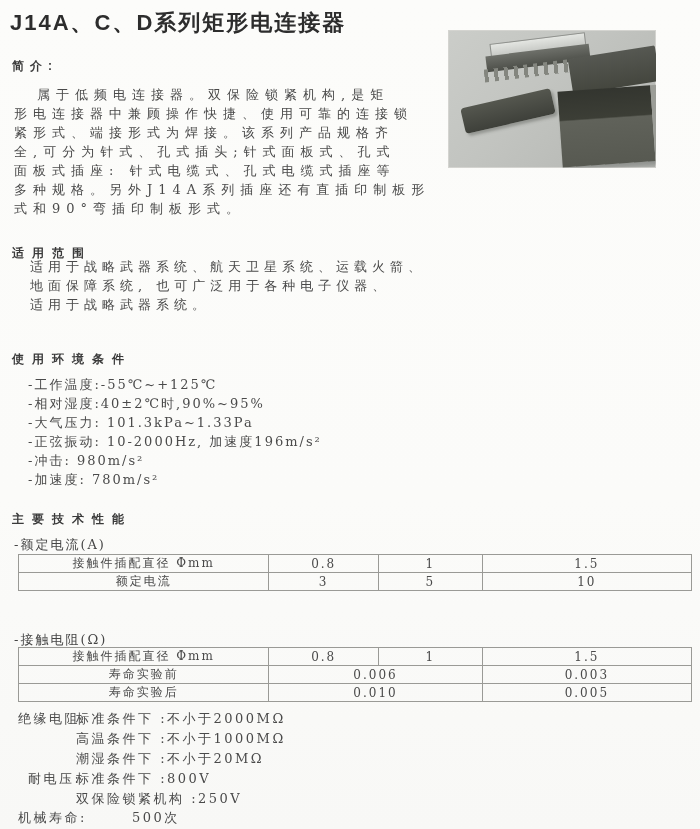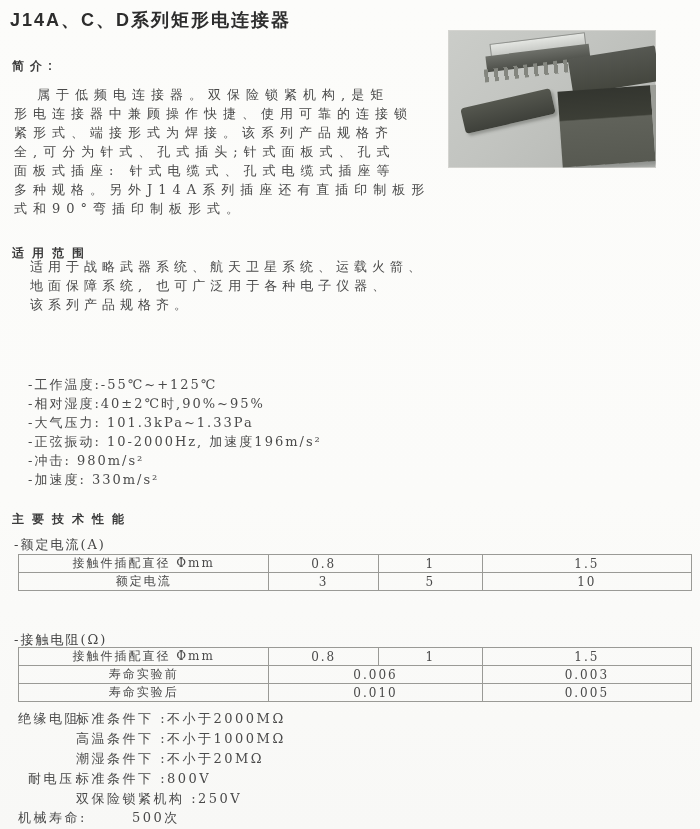--- a/index.html
+++ b/index.html
@@ -5,21 +5,21 @@
   * { margin:0; padding:0; box-sizing:border-box; }
   html,body { width:700px; }
   body { background:#ffffff; }
   .page {
     position:relative; width:700px; height:829px; overflow:hidden;
     background:linear-gradient(180deg,#fcfcfa 0%,#fbfbf9 60%,#f8f8f6 100%);
     font-family:"DejaVu Serif", serif; color:#4a4a4a;
   }
   .h1 {
     position:absolute; font-family:"Liberation Sans", sans-serif;
-    font-weight:bold; color:#2d2d2d; font-size:18px; letter-spacing:2px;
+    font-weight:bold; color:#2d2d2d; font-size:22px; letter-spacing:2px;
     white-space:nowrap;
   }
   .h2 {
     position:absolute; font-family:Liberation Sans, sans-serif;
     font-weight:600; color:#3a3a3a; font-size:12px; letter-spacing:8px;
     white-space:nowrap;
   }
   .line { position:absolute; white-space:nowrap; font-size:13px; }
   .intro-line { letter-spacing:6px; }
   .app-line { letter-spacing:5px; }
@@ -90,28 +90,29 @@
   <div class="line intro-line" style="left:14px; top:105px;">形电连接器中兼顾操作快捷、使用可靠的连接锁</div>
   <div class="line intro-line" style="left:14px; top:124px;">紧形式、端接形式为焊接。该系列产品规格齐</div>
   <div class="line intro-line" style="left:14px; top:143px;">全,可分为针式、孔式插头;针式面板式、孔式</div>
   <div class="line intro-line" style="left:14px; top:162px;">面板式插座: 针式电缆式、孔式电缆式插座等</div>
   <div class="line intro-line" style="left:14px; top:181px;">多种规格。另外J14A系列插座还有直插印制板形</div>
   <div class="line intro-line" style="left:14px; top:200px;">式和90°弯插印制板形式。</div>
 
   <div class="h2" style="left:12px; top:233px;margin-top:12px;">适用范围</div>
   <div class="line app-line" style="left:30px; top:258px;">适用于战略武器系统、航天卫星系统、运载火箭、</div>
   <div class="line app-line" style="left:30px; top:277px;">地面保障系统, 也可广泛用于各种电子仪器、</div>
-  <div class="line app-line" style="left:30px; top:296px;">该系列产品规格齐。</div>
+  <div class="line app-line" style="left:30px; top:296px;">适用于战略武器系统。</div>
 
+  <div class="h2" style="left:12px; top:351px;">使用环境条件</div>
   <div class="line env-line" style="left:28px; top:376px;">-工作温度:-55℃~+125℃</div>
   <div class="line env-line" style="left:28px; top:395px;">-相对湿度:40±2℃时,90%~95%</div>
   <div class="line env-line" style="left:28px; top:414px;">-大气压力: 101.3kPa~1.33Pa</div>
   <div class="line env-line" style="left:28px; top:433px;">-正弦振动: 10-2000Hz, 加速度196m/s²</div>
   <div class="line env-line" style="left:28px; top:452px;">-冲击: 980m/s²</div>
-  <div class="line env-line" style="left:28px; top:471px;">-加速度: 330m/s²</div>
+  <div class="line env-line" style="left:28px; top:471px;">-加速度: 780m/s²</div>
 
   <div class="h2" style="left:12px; top:511px;">主要技术性能</div>
 
   <div class="tbl-label" style="left:14px; top:536px;">-额定电流(A)</div>
 
   <table class="spec" style="left:18px; top:554px;">
     <colgroup>
         <col style="width:37.2%">
         <col style="width:16.3%">
         <col style="width:15.4%">

